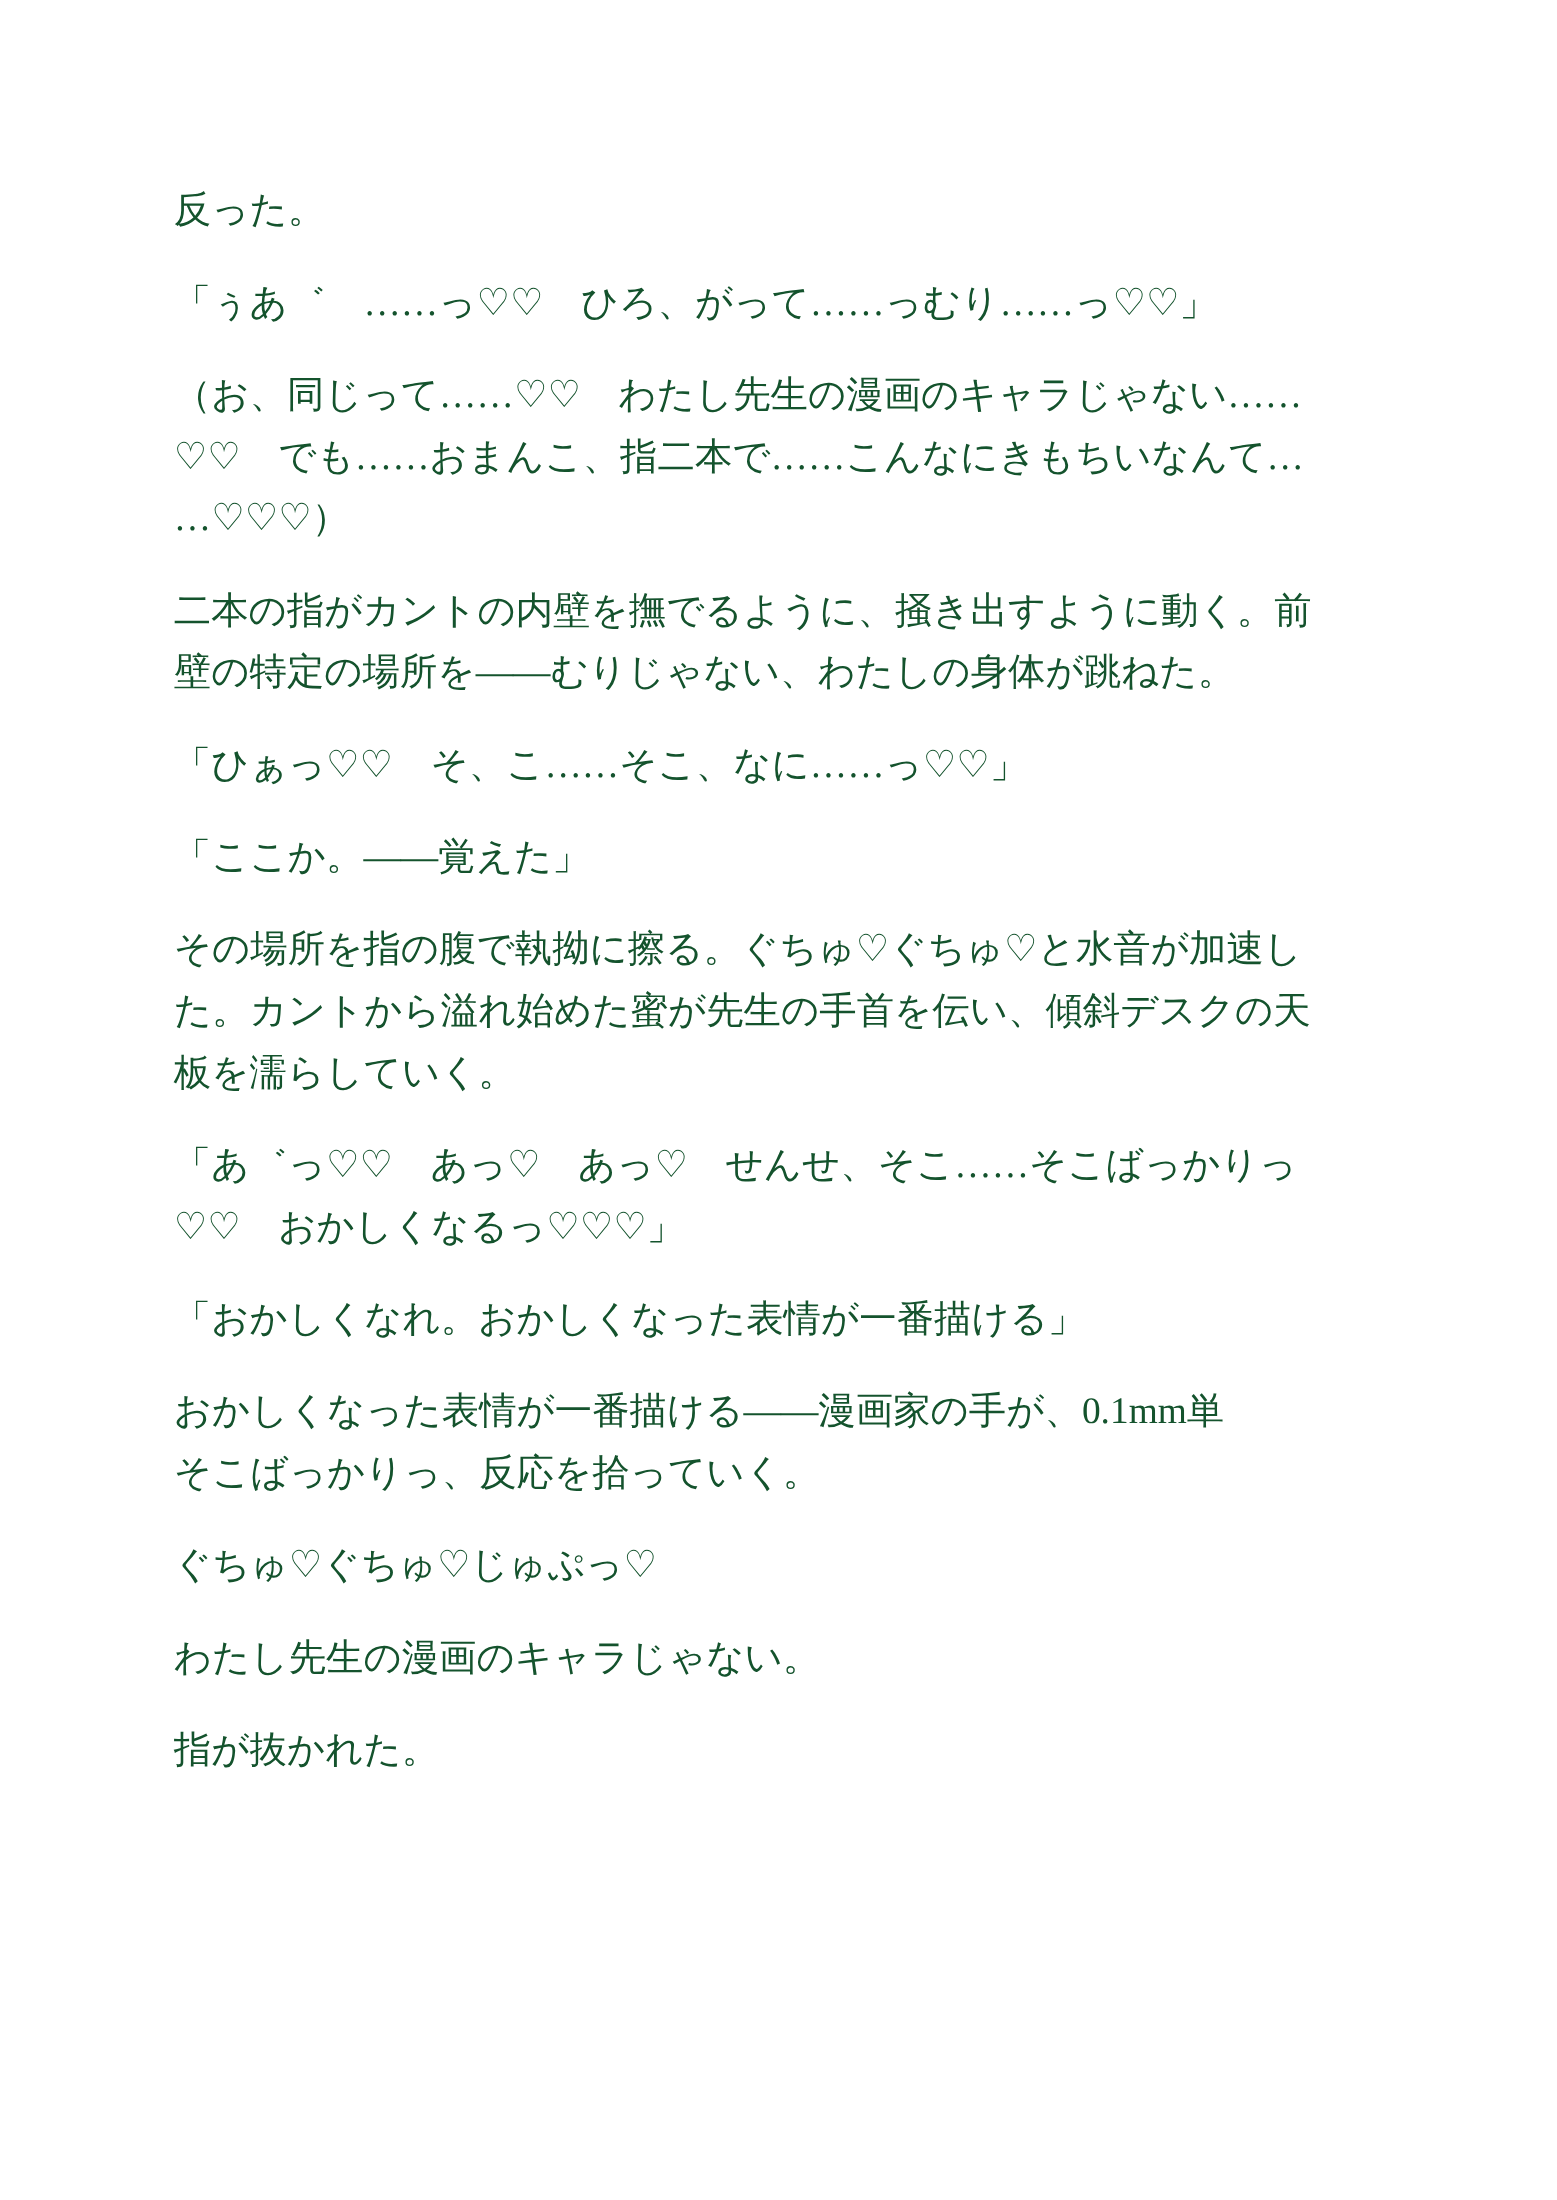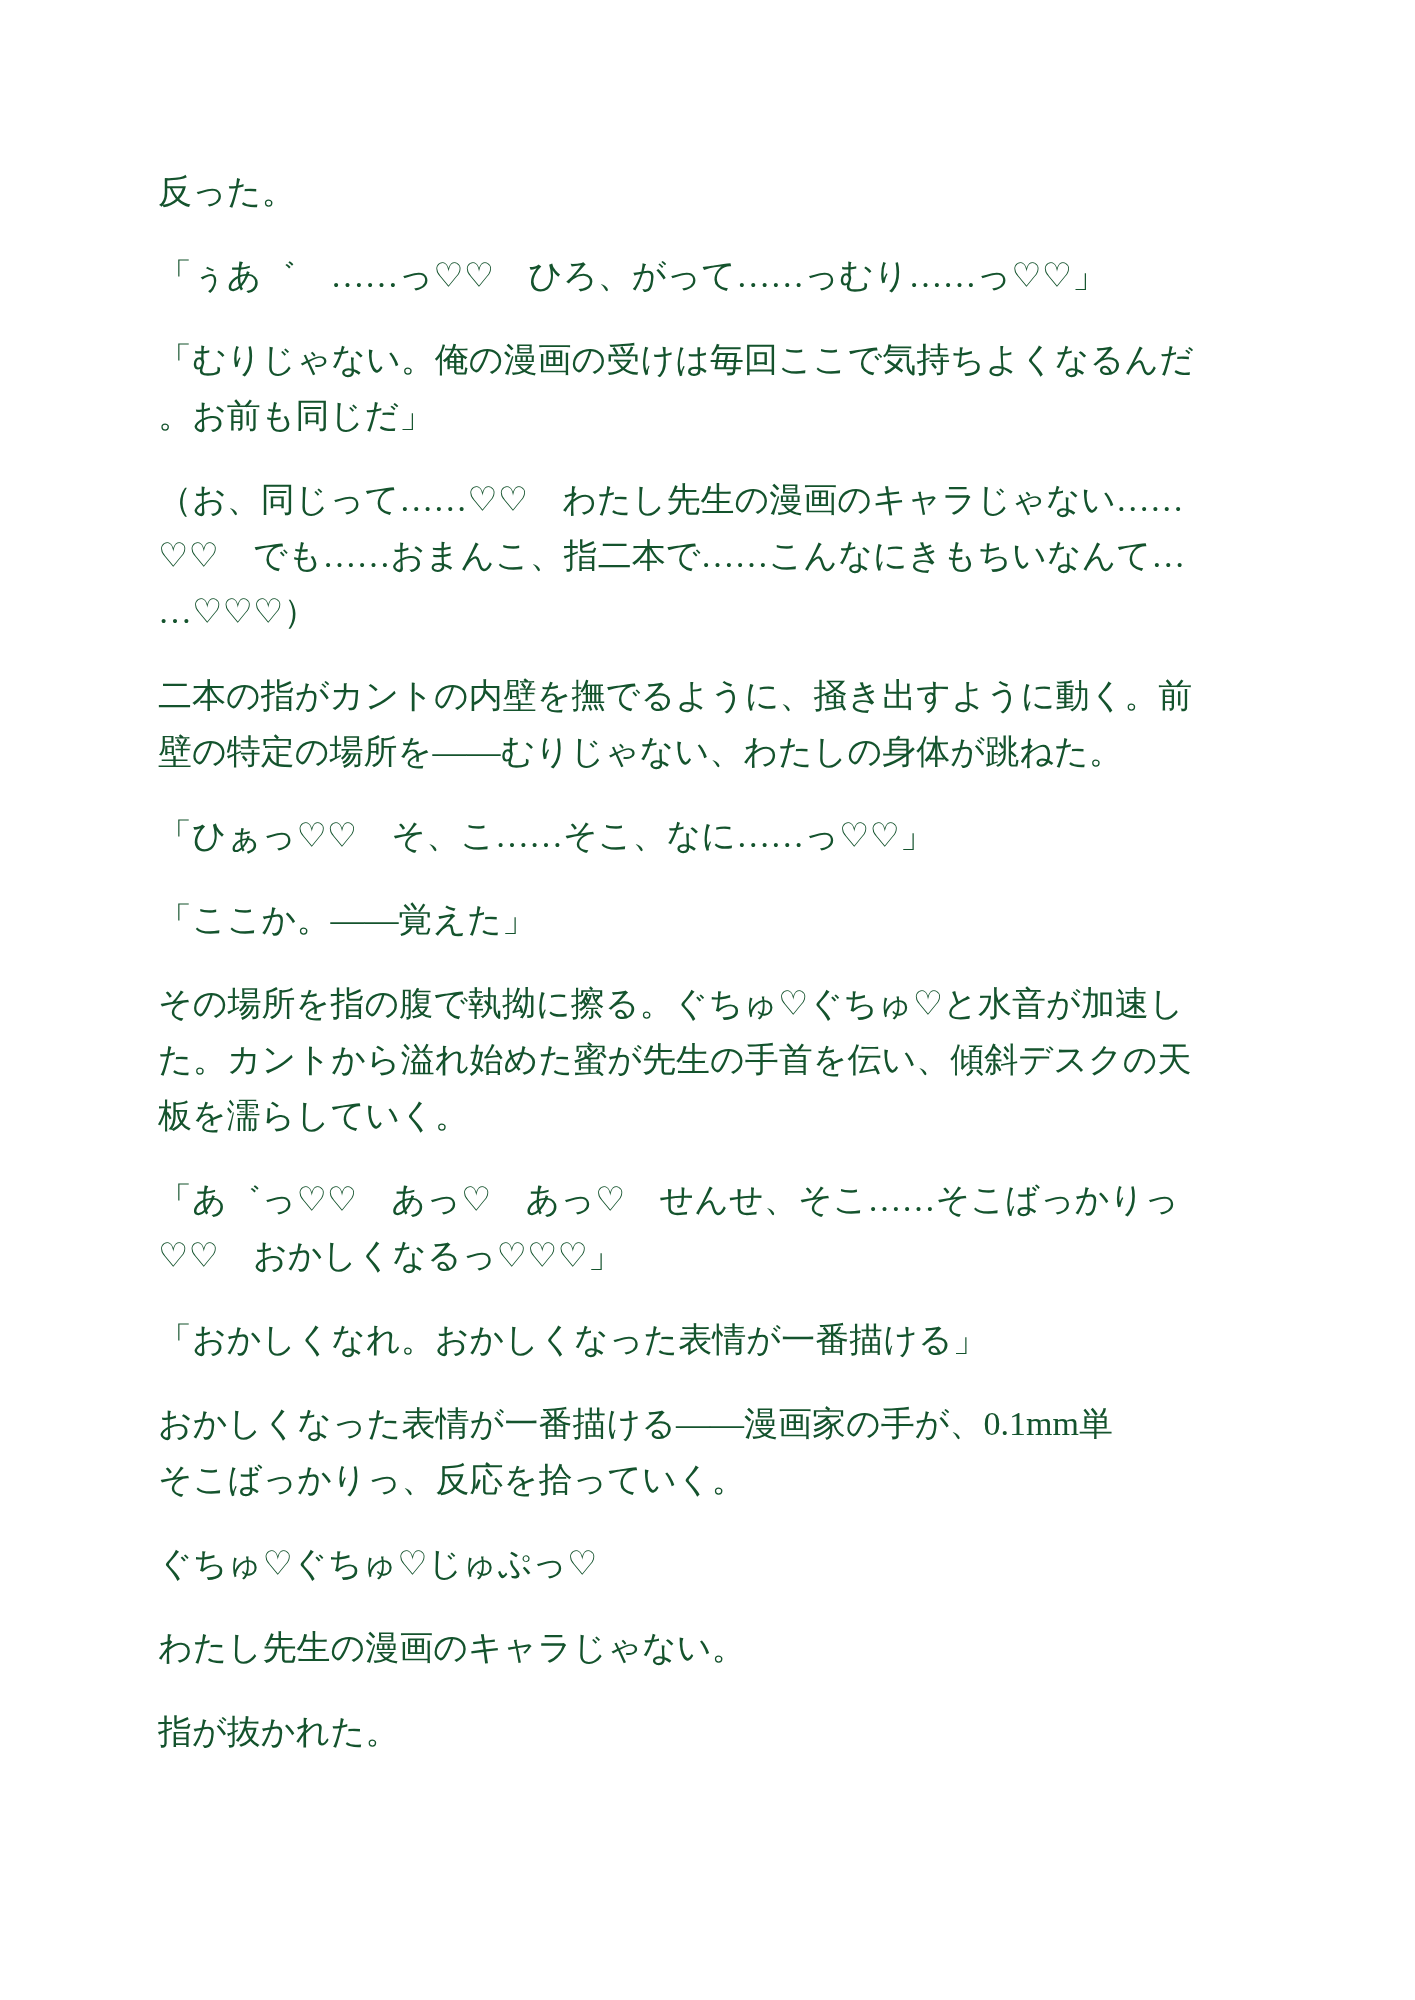--- a/index.html
+++ b/index.html
@@ -39,24 +39,20 @@
 <main class="page-content">
 
   <p class="para">
     <span class="line">反った。</span>
   </p>
 
   <p class="para">
     <span class="line">「ぅあ゛　……っ♡♡　ひろ、がって……っむり……っ♡♡」</span>
   </p>
 
-  <p class="para">
-    <span class="line">「むりじゃない。俺の漫画の受けは毎回ここで気持ちよくなるんだ</span>
-    <span class="line">。お前も同じだ」</span>
-  </p>
 
   <p class="para">
     <span class="line">（お、同じって……♡♡　わたし先生の漫画のキャラじゃない……</span>
     <span class="line">♡♡　でも……おまんこ、指二本で……こんなにきもちいなんて…</span>
     <span class="line">…♡♡♡）</span>
   </p>
 
   <p class="para">
     <span class="line">二本の指がカントの内壁を撫でるように、掻き出すように動く。前</span>
     <span class="line">壁の特定の場所を——むりじゃない、わたしの身体が跳ねた。</span>

